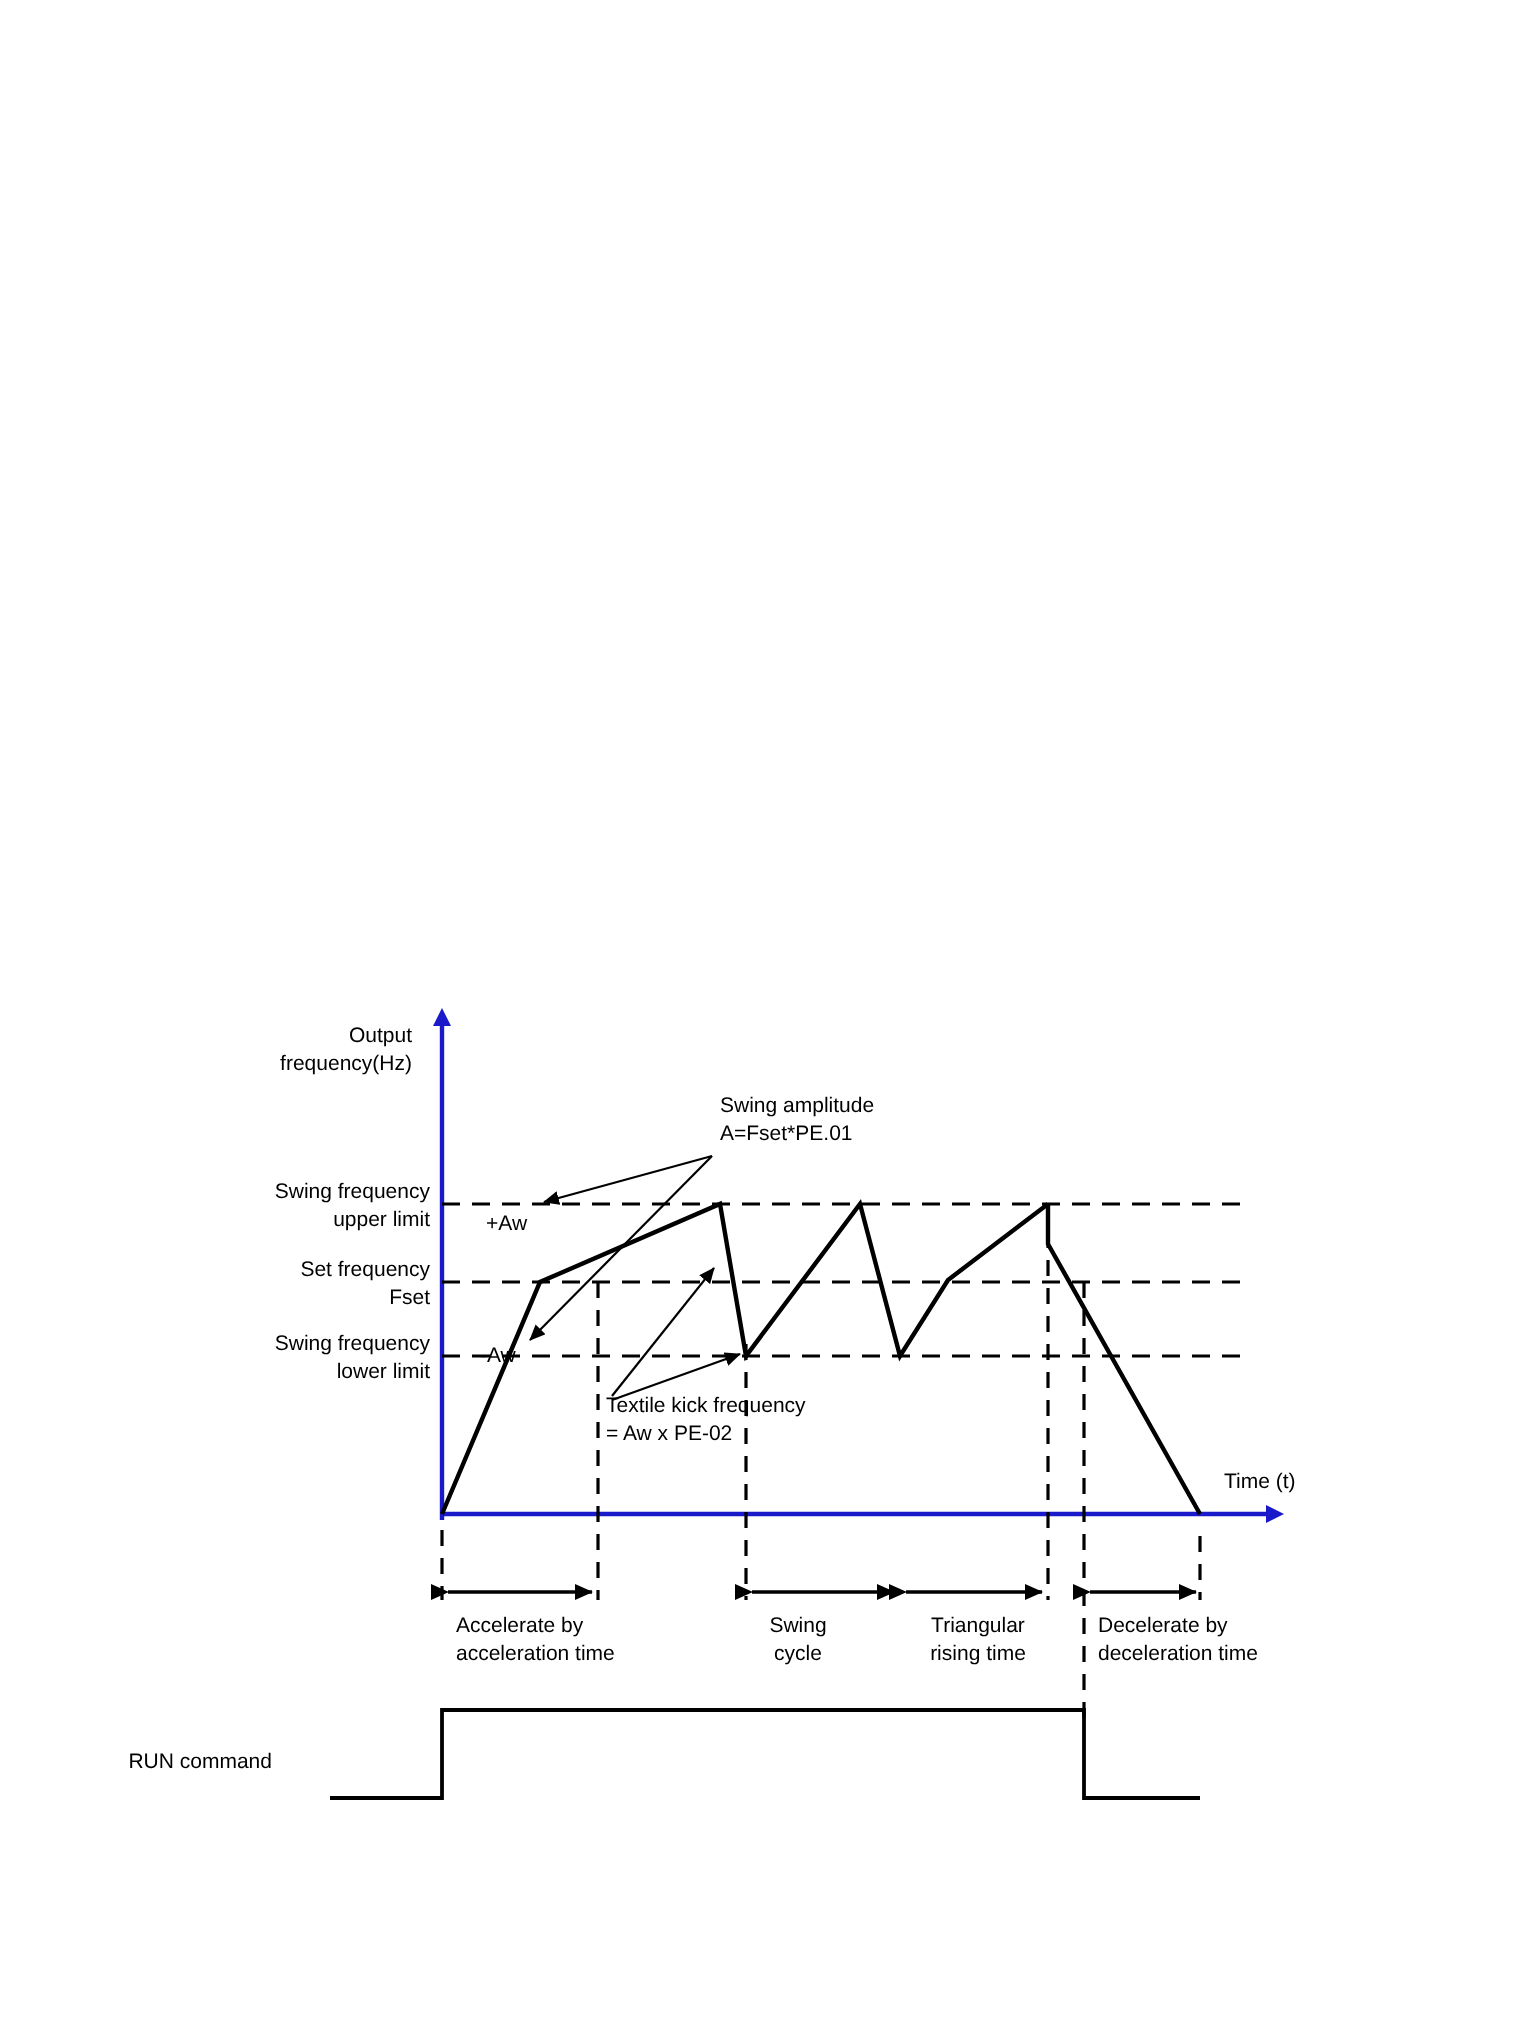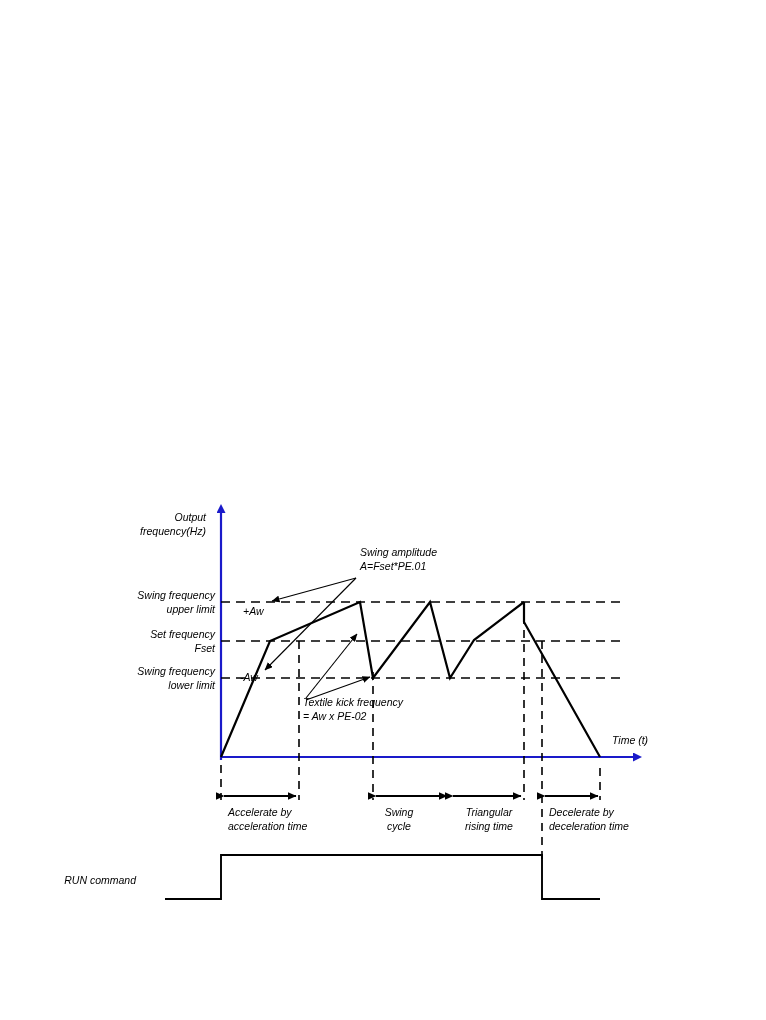--- a/index.html
+++ b/index.html
@@ -2,21 +2,21 @@
 <html><head>
 <meta charset="utf-8">
 <title>Swing Frequency Timing Diagram</title>
 <style>
   html,body{margin:0;padding:0;background:#ffffff;}
   body{
     width:766px;height:1020px;position:relative;overflow:hidden;
     font-family:"Liberation Sans", sans-serif;
     color:#000000;
   }
-  #diagram-root{position:absolute;left:0;top:0;width:702px;height:1020px;font-style:italic;}
+  #diagram-root{position:absolute;left:0;top:0;width:702px;height:1020px;}
   svg{display:block;}
   text{font-family:"Liberation Sans", sans-serif;fill:#000000;}
   .lbl{font-size:10.5px;}
   .lbl-axis{font-size:10.5px;}
   .lbl-small{font-size:10.5px;}
 </style>
 </head>
 <body>
 
 <div id="diagram-root">

